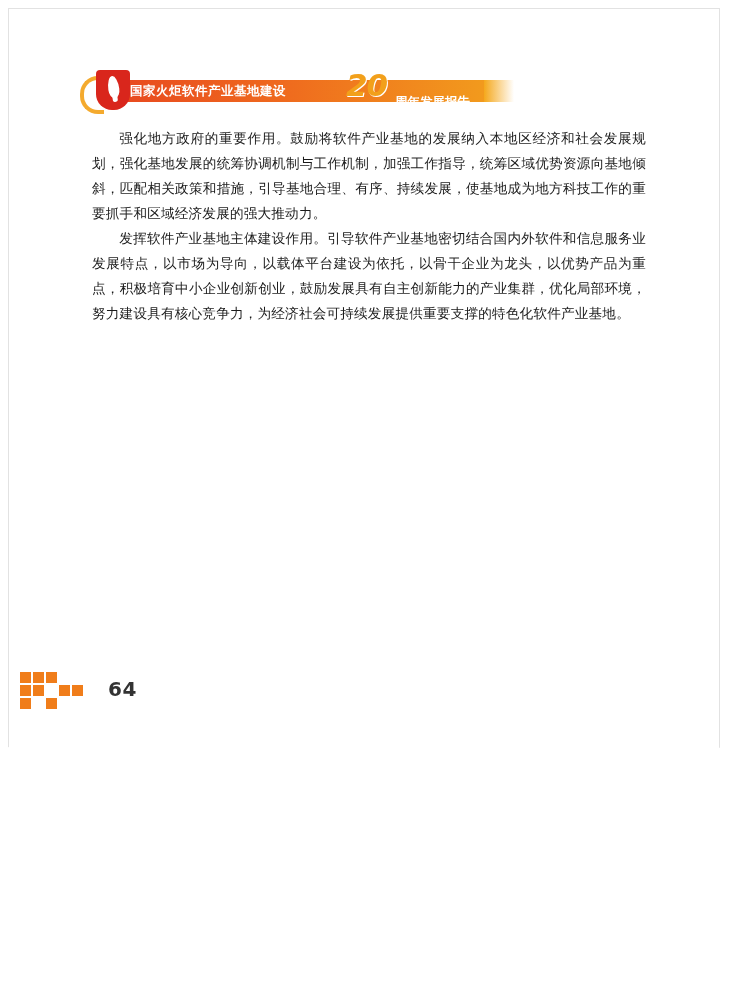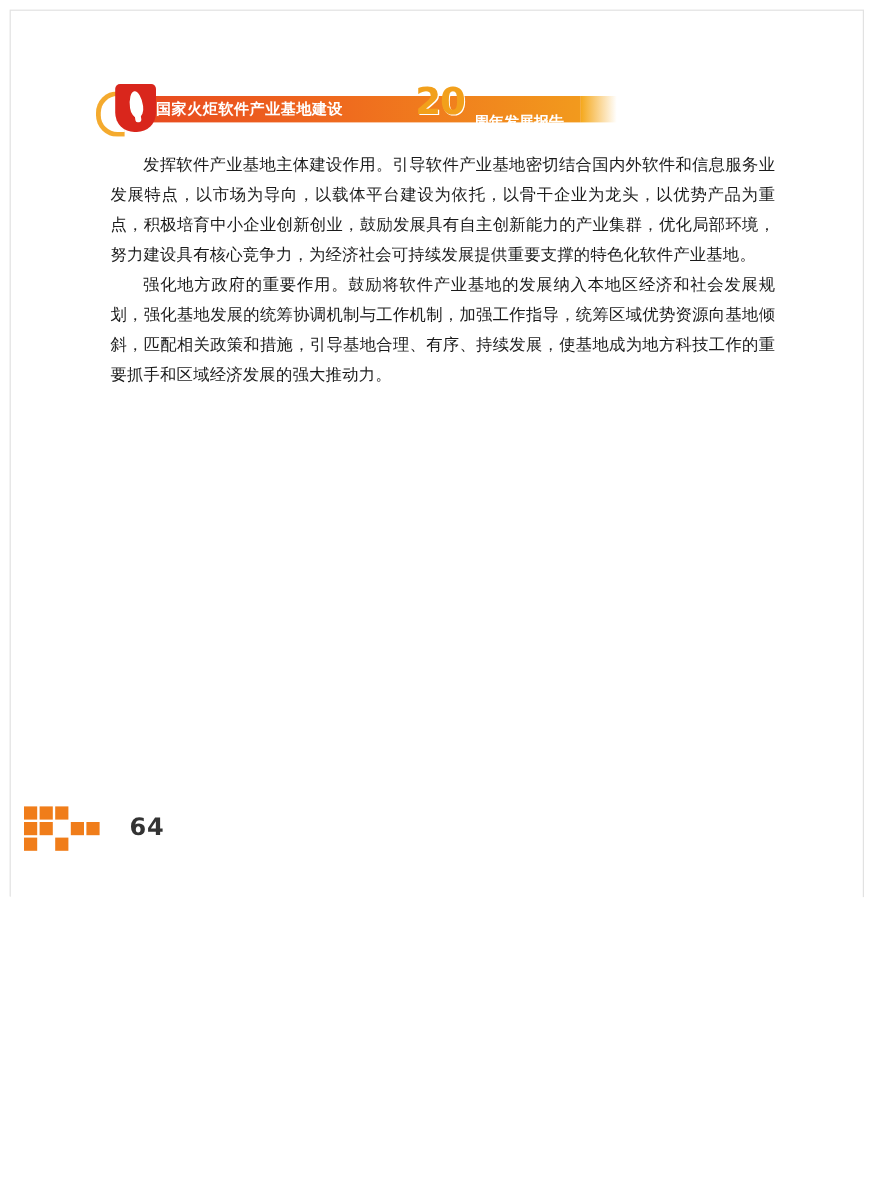--- a/index.html
+++ b/index.html
@@ -66,20 +66,21 @@
     letter-spacing: 0.5px;
     white-space: nowrap;
     z-index: 4;
   }
   .header-20 {
     position: absolute;
     left: 286px;
     top: 0px;
     font-size: 31px;
     font-weight: bold;
+    font-style: italic;
     color: #f2a01b;
     line-height: 34px;
     letter-spacing: -1px;
     text-shadow: 1px 1px 0 #ffffff;
     z-index: 6;
   }
   .header-title-post {
     position: absolute;
     left: 335px;
     top: 14px;
@@ -207,22 +208,22 @@
       <div class="logo-flame"></div>
     </div>
     <div class="header-band"></div>
     <div class="header-band-fade"></div>
     <div class="header-title">国家火炬软件产业基地建设</div>
     <div class="header-20">20</div>
     <div class="header-title-post">周年发展报告</div>
   </div>
 
   <div id="content">
+    <p class="para">强化地方政府的重要作用。鼓励将软件产业基地的发展纳入本地区经济和社会发展规划，强化基地发展的统筹协调机制与工作机制，加强工作指导，统筹区域优势资源向基地倾斜，匹配相关政策和措施，引导基地合理、有序、持续发展，使基地成为地方科技工作的重要抓手和区域经济发展的强大推动力。</p>
     <p class="para">发挥软件产业基地主体建设作用。引导软件产业基地密切结合国内外软件和信息服务业发展特点，以市场为导向，以载体平台建设为依托，以骨干企业为龙头，以优势产品为重点，积极培育中小企业创新创业，鼓励发展具有自主创新能力的产业集群，优化局部环境，努力建设具有核心竞争力，为经济社会可持续发展提供重要支撑的特色化软件产业基地。</p>
-    <p class="para">强化地方政府的重要作用。鼓励将软件产业基地的发展纳入本地区经济和社会发展规划，强化基地发展的统筹协调机制与工作机制，加强工作指导，统筹区域优势资源向基地倾斜，匹配相关政策和措施，引导基地合理、有序、持续发展，使基地成为地方科技工作的重要抓手和区域经济发展的强大推动力。</p>
   </div>
 
   <div id="footer">
     <div class="deco">
       <div class="sq" style="left:0px;  top:0px;  width:11px; height:11px;"></div>
       <div class="sq" style="left:13px; top:0px;  width:11px; height:11px;"></div>
       <div class="sq" style="left:26px; top:0px;  width:11px; height:11px;"></div>
       <div class="sq" style="left:0px;  top:13px; width:11px; height:11px;"></div>
       <div class="sq" style="left:13px; top:13px; width:11px; height:11px;"></div>
       <div class="sq" style="left:39px; top:13px; width:11px; height:11px;"></div>

